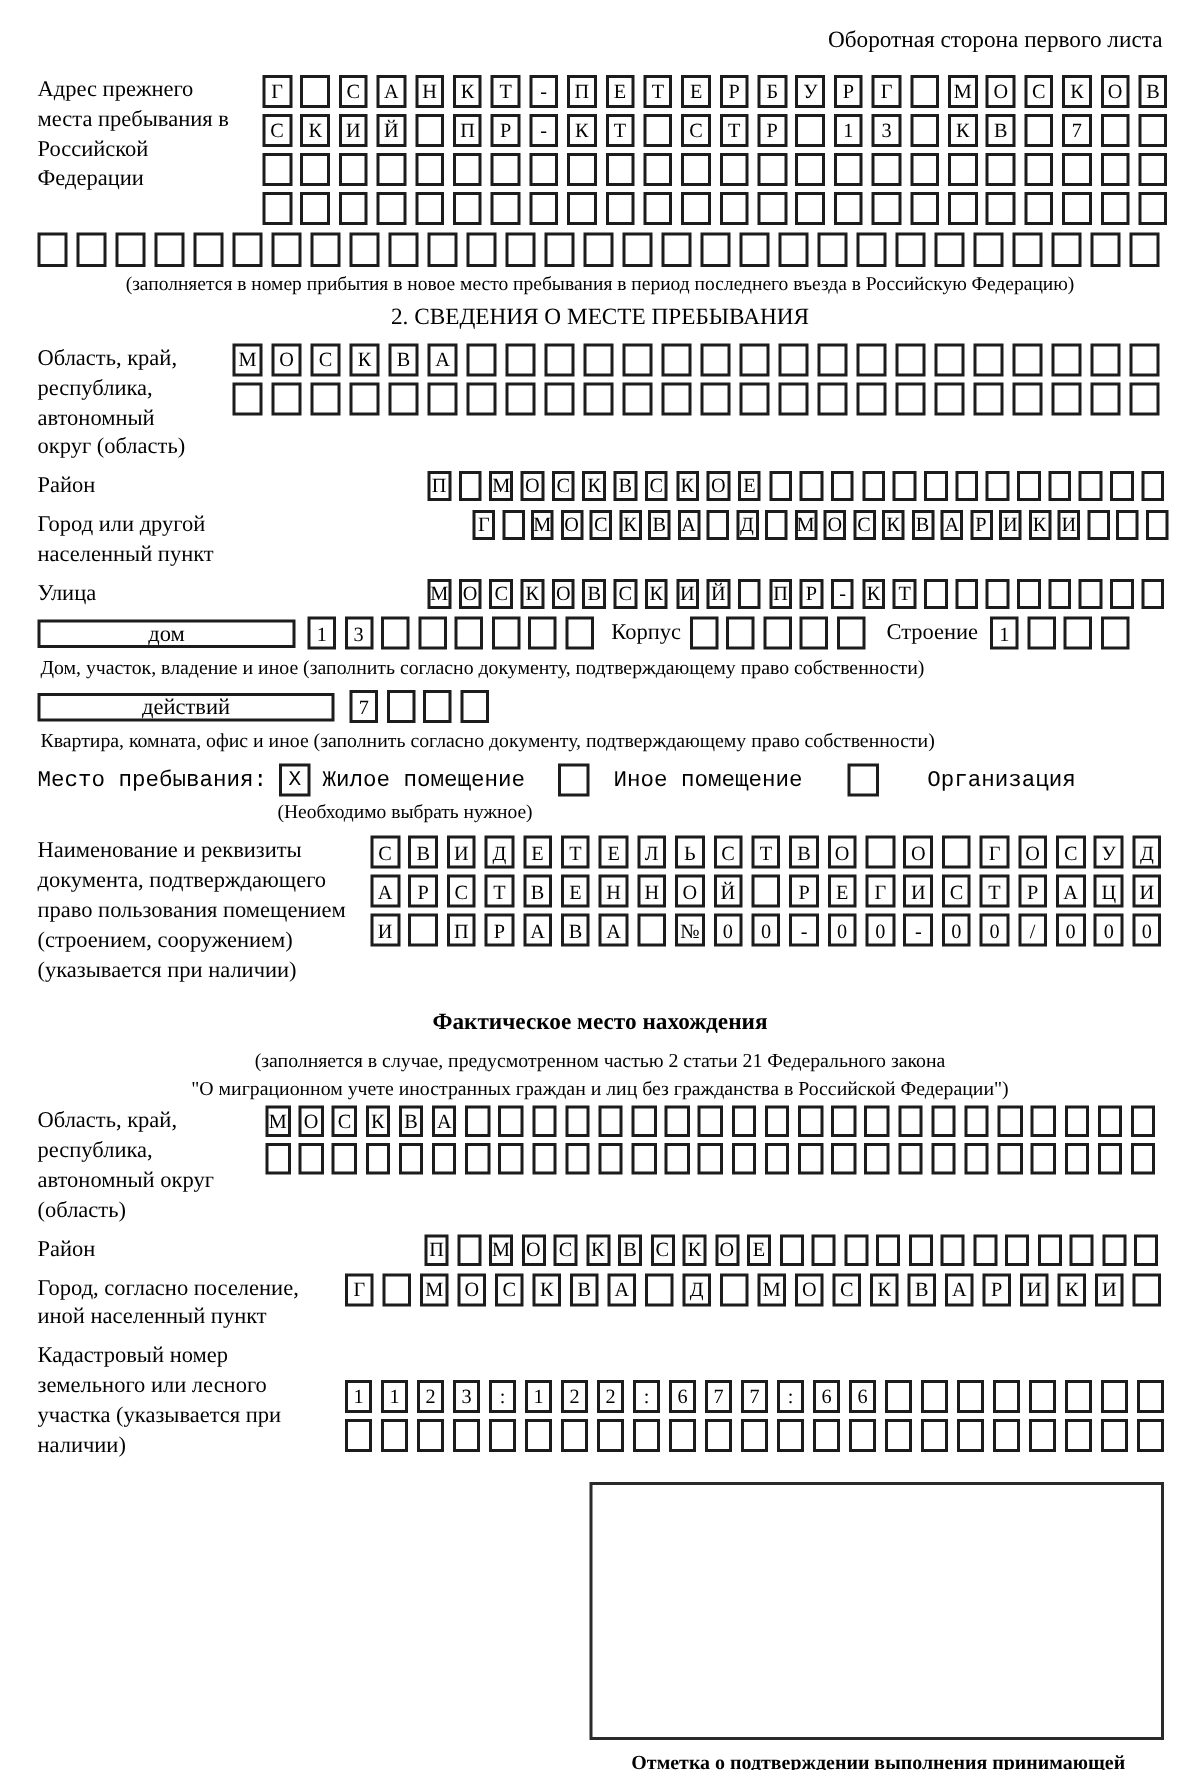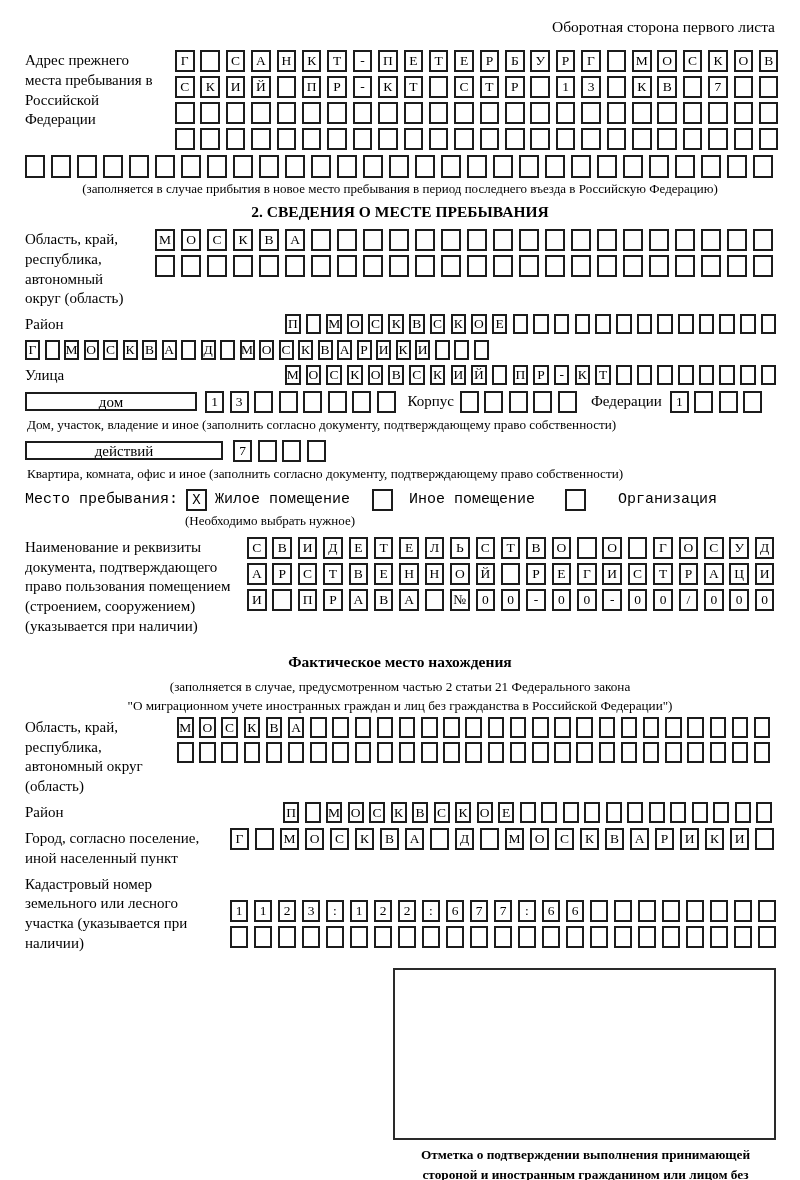--- a/index.html
+++ b/index.html
@@ -32,21 +32,21 @@
   .cr-reg2{--w:20px;--h:22px;--g:6px}
   .cr-dist2{--w:15.5px;--h:20px;--g:5.2px}
   .cr-city2{--w:15px;--h:20px;--g:4.5px}
   .cr-doc{--w:19.5px;--h:22px;--g:5.9px}
   .cr-house{--w:19px;--h:22px;--g:5.5px}
   .cr-reg3{--w:16.5px;--h:21px;--g:5.7px}
   .cr-dist3{--w:16px;--h:21px;--g:5.5px}
   .cr-city3{--w:19px;--h:22px;--g:6px}
   .cr-cad{--w:18px;--h:22px;--g:6px}
   .note{font-size:13px;text-align:center;margin:2px 0 2px 0;}
-  .title{font-weight:bold;font-size:15.5px;text-align:center;margin:6px 0 8px 0;}
+  .title{font-weight:normal;font-size:15.5px;text-align:center;margin:6px 0 8px 0;}
   .cap{font-size:13.2px;margin:1px 0 7px 2px;}
   .labelbox{
     flex:none;border:2px solid #1c1c1c;height:19px;box-sizing:border-box;
     display:flex;align-items:flex-start;justify-content:center;font-size:15px;
   }
   .house-row{display:flex;align-items:center;margin:2px 0 4px 0;}
   .inline-lbl{font-size:15px;flex:none;}
   .stay-row{display:flex;align-items:center;font-size:15px;margin:4px 0 2px 0;font-family:Liberation Mono, monospace;}
   .cb{
     flex:none;width:21px;height:22px;border:2px solid #1c1c1c;box-sizing:border-box;
@@ -197,21 +197,21 @@
     <span class="cell"></span>
     <span class="cell"></span>
     <span class="cell"></span>
     <span class="cell"></span>
     <span class="cell"></span>
     <span class="cell"></span>
     <span class="cell"></span>
     <span class="cell"></span>
     <span class="cell"></span>
   </div>
-<div class="note">(заполняется в случае прибытия в новое место пребывания в период последнего въезда в Российскую Федерацию)</div>
+<div class="note">(заполняется в номер прибытия в новое место пребывания в период последнего въезда в Российскую Федерацию)</div>
 
 <div class="title">2. СВЕДЕНИЯ О МЕСТЕ ПРЕБЫВАНИЯ</div>
 
 <div class="field">
   <div class="flabel lw130 mw110"><span>Область, край, республика, автономный округ (область)</span></div>
   <div class="rows">
     <div class="cr cr-reg2">
         <span class="cell">М</span>
         <span class="cell">О</span>
         <span class="cell">С</span>
@@ -288,20 +288,21 @@
       <span class="cell"></span>
       <span class="cell"></span>
       <span class="cell"></span>
       <span class="cell"></span>
       <span class="cell"></span>
       <span class="cell"></span>
       <span class="cell"></span>
     </div>
 </div>
 <div class="field">
+  <div class="flabel lw290 mw170"><span>Город или другой населенный пункт</span></div>
   <div class="cr cr-city2">
       <span class="cell">Г</span>
       <span class="cell"></span>
       <span class="cell">М</span>
       <span class="cell">О</span>
       <span class="cell">С</span>
       <span class="cell">К</span>
       <span class="cell">В</span>
       <span class="cell">А</span>
       <span class="cell"></span>
@@ -367,21 +368,21 @@
       <span class="cell"></span>
     </div>
   <div class="inline-lbl" style="margin:0 6px 0 12px">Корпус</div>
   <div class="cr cr-house">
       <span class="cell"></span>
       <span class="cell"></span>
       <span class="cell"></span>
       <span class="cell"></span>
       <span class="cell"></span>
     </div>
-  <div class="inline-lbl" style="margin:0 8px 0 14px">Федерации</div>
+  <div class="inline-lbl" style="margin:0 8px 0 14px">Строение</div>
   <div class="cr cr-house">
       <span class="cell">1</span>
       <span class="cell"></span>
       <span class="cell"></span>
       <span class="cell"></span>
     </div>
 </div>
 <div class="cap">Дом, участок, владение и иное (заполнить согласно документу, подтверждающему право собственности)</div>
 
 <div class="house-row">

